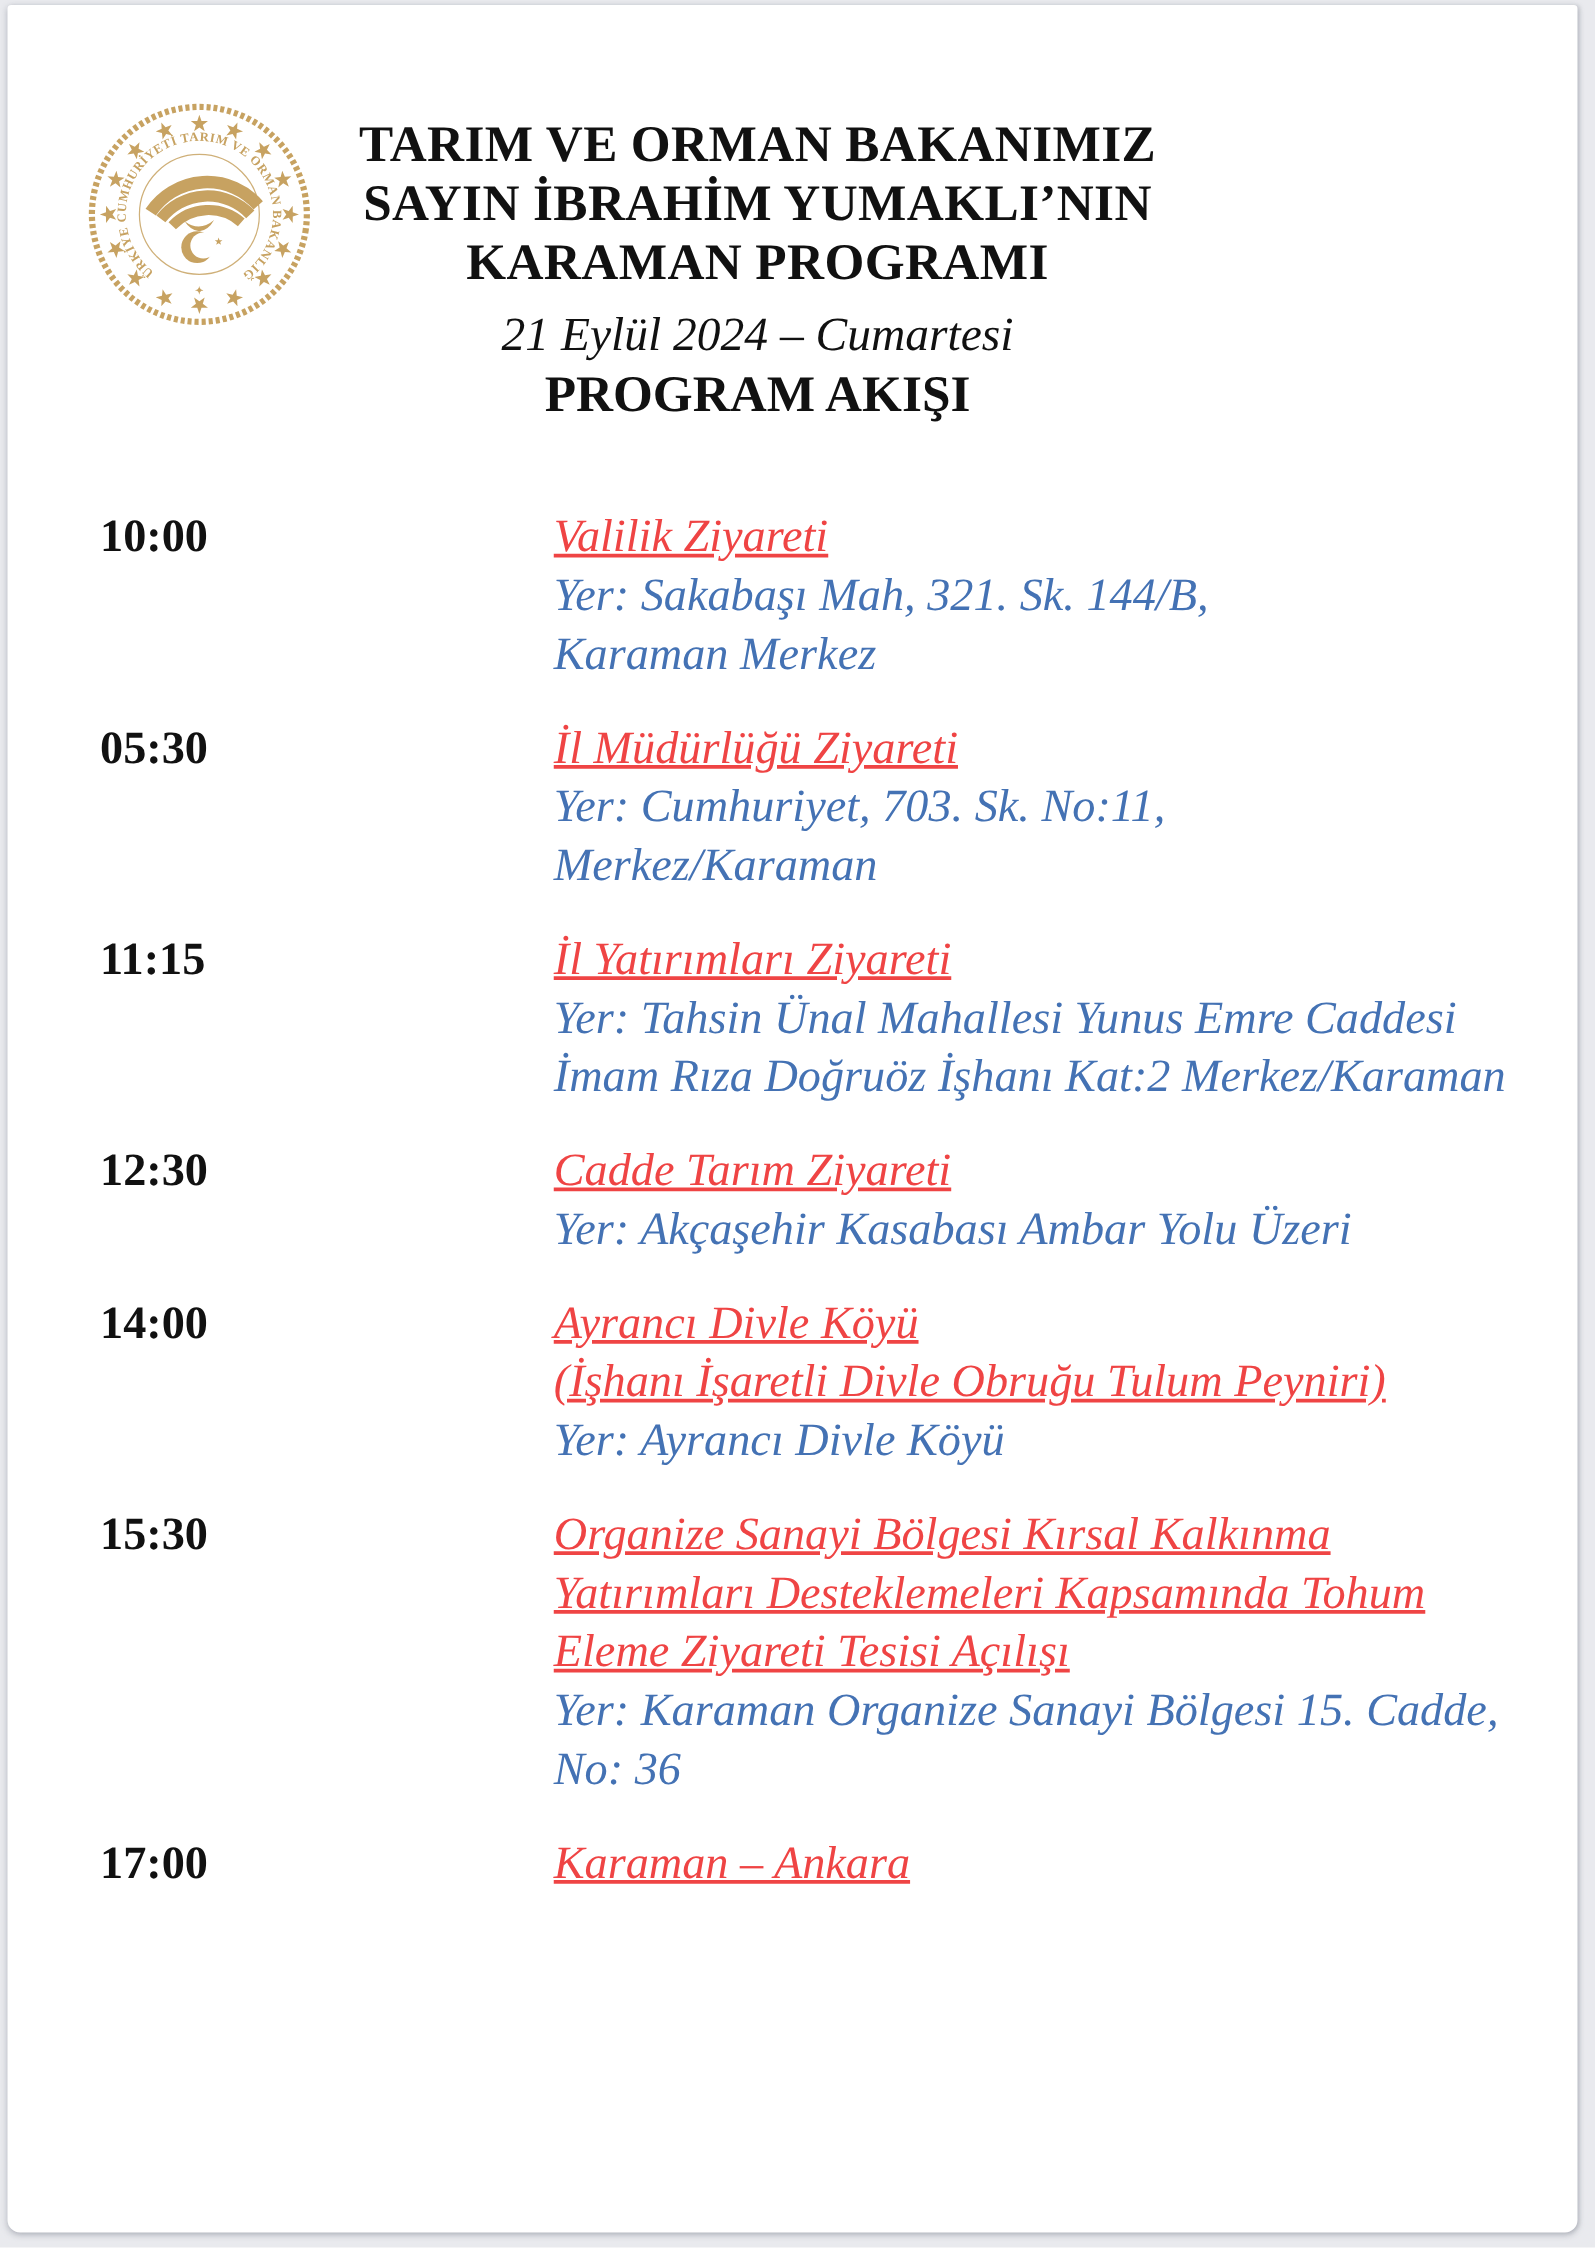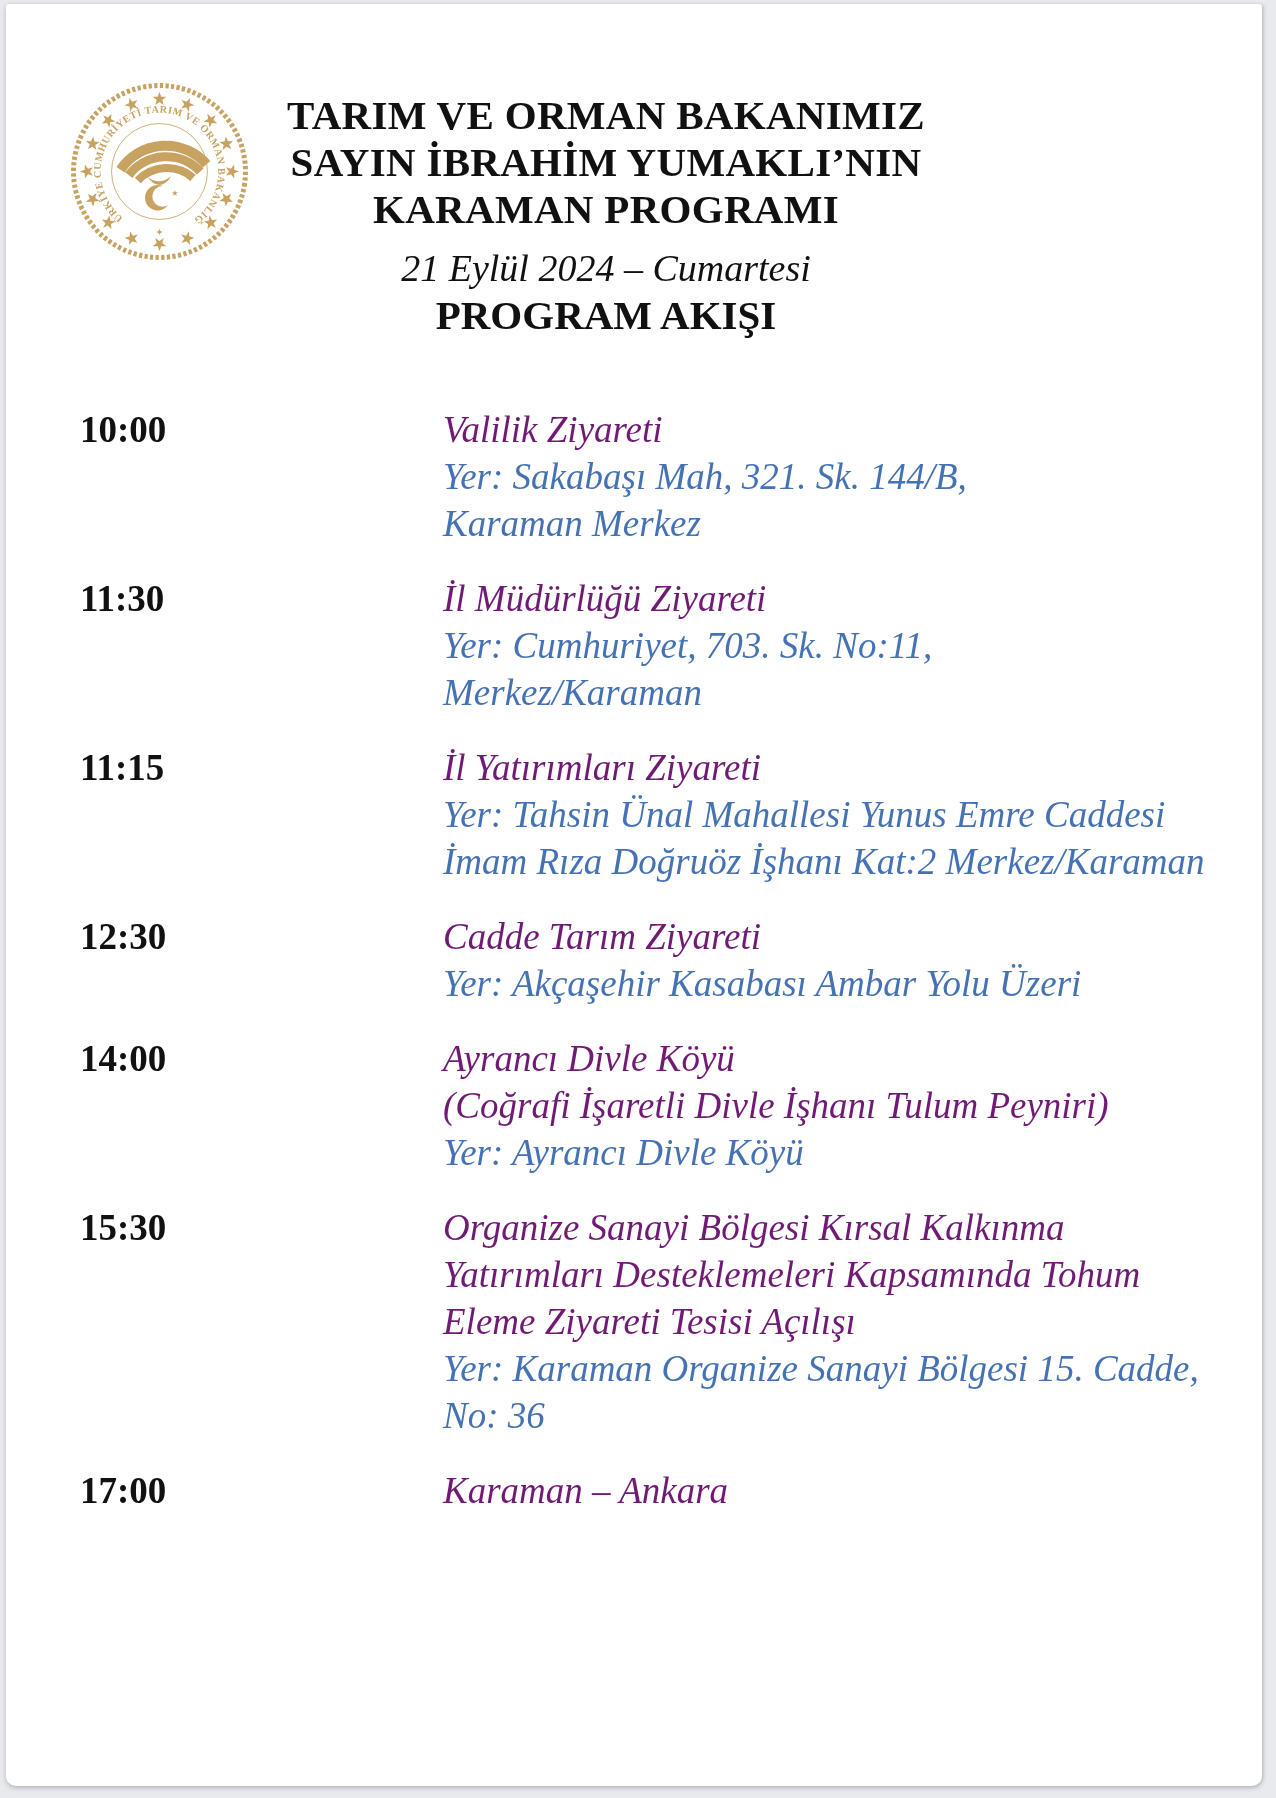--- a/index.html
+++ b/index.html
@@ -34,21 +34,21 @@
   .date-line{font-style:italic;font-size:38px;line-height:47px;margin-top:12px;}
   .subtitle{font-weight:bold;font-size:41px;line-height:47px;}
   .schedule{position:absolute;left:74px;top:402px;width:1160px;}
   .row{display:flex;margin-bottom:28px;gap:33px;}
   .time{
     flex:0 0 330px;width:330px;
     font-weight:bold;font-size:37px;line-height:47px;color:var(--text-color);
   }
   .lines{flex:1;white-space:nowrap;}
   .sched-line{font-style:italic;font-size:37px;line-height:47px;}
-  .sched-line.black{color:#701a75;}
+  .sched-line.black{color:#ef4444;text-decoration:underline;}
   .sched-line.blue{color:var(--accent-blue);}
 </style>
 </head>
 <body>
 
 <div class="page">
 
   <svg class="logo" viewBox="0 0 200 200" aria-hidden="true">
     <defs>
       <path id="star5" d="M0,-8 L1.88,-2.59 L7.61,-2.47 L3.04,0.99 L4.7,6.47 L0,3.2 L-4.7,6.47 L-3.04,0.99 L-7.61,-2.47 L-1.88,-2.59 Z"></path>
@@ -112,21 +112,21 @@
   <div class="row">
     <div class="time">10:00</div>
     <div class="lines">
           <div class="sched-line black">Valilik Ziyareti</div>
           <div class="sched-line blue">Yer: Sakabaşı Mah, 321. Sk. 144/B,</div>
           <div class="sched-line blue">Karaman Merkez</div>
         </div>
   </div>
 
   <div class="row">
-    <div class="time">11:30</div>
+    <div class="time">05:30</div>
     <div class="lines">
           <div class="sched-line black">İl Müdürlüğü Ziyareti</div>
           <div class="sched-line blue">Yer: Cumhuriyet, 703. Sk. No:11,</div>
           <div class="sched-line blue">Merkez/Karaman</div>
         </div>
   </div>
 
   <div class="row">
     <div class="time">11:15</div>
     <div class="lines">
@@ -141,21 +141,21 @@
     <div class="lines">
           <div class="sched-line black">Cadde Tarım Ziyareti</div>
           <div class="sched-line blue">Yer: Akçaşehir Kasabası Ambar Yolu Üzeri</div>
         </div>
   </div>
 
   <div class="row">
     <div class="time">14:00</div>
     <div class="lines">
           <div class="sched-line black">Ayrancı Divle Köyü</div>
-          <div class="sched-line black">(Coğrafi İşaretli Divle İşhanı Tulum Peyniri)</div>
+          <div class="sched-line black">(İşhanı İşaretli Divle Obruğu Tulum Peyniri)</div>
           <div class="sched-line blue">Yer: Ayrancı Divle Köyü</div>
         </div>
   </div>
 
   <div class="row">
     <div class="time">15:30</div>
     <div class="lines">
           <div class="sched-line black">Organize Sanayi Bölgesi Kırsal Kalkınma</div>
           <div class="sched-line black">Yatırımları Desteklemeleri Kapsamında Tohum</div>
           <div class="sched-line black">Eleme Ziyareti Tesisi Açılışı</div>

